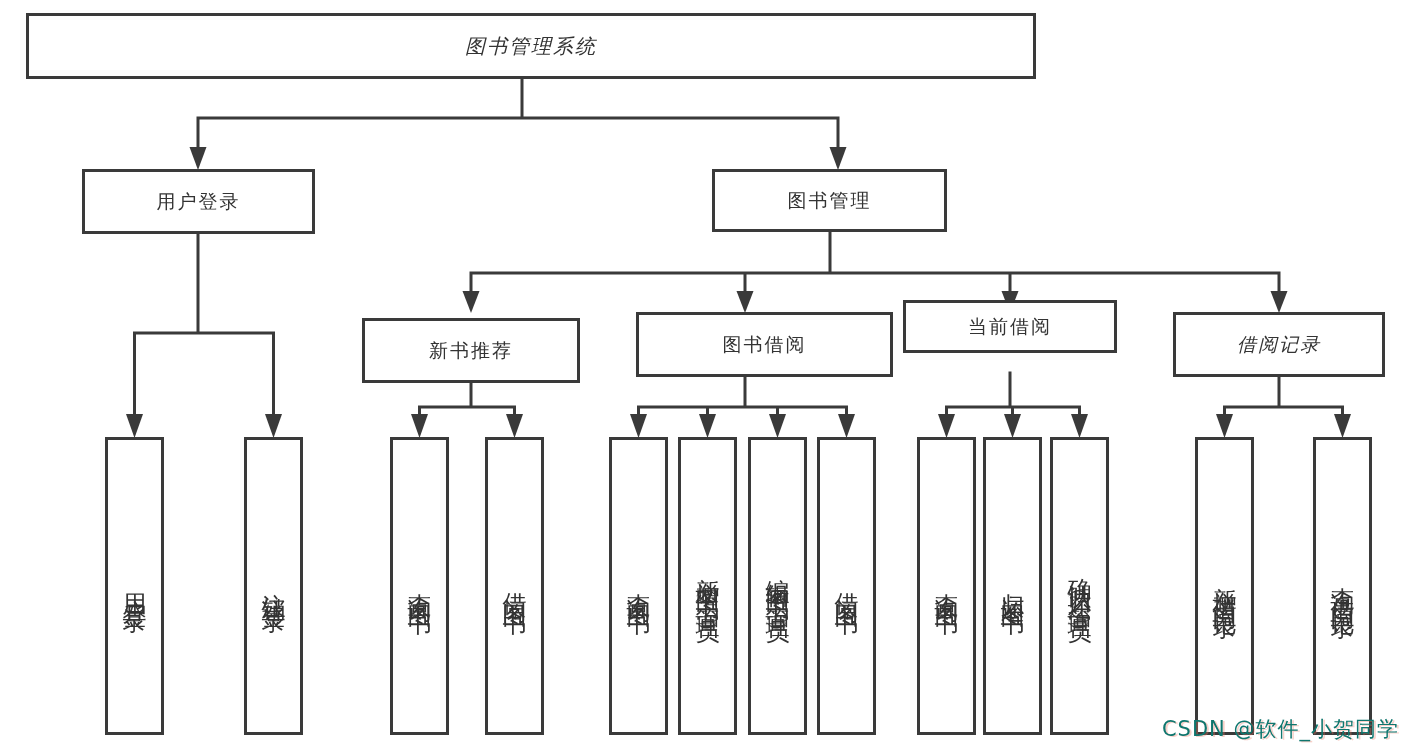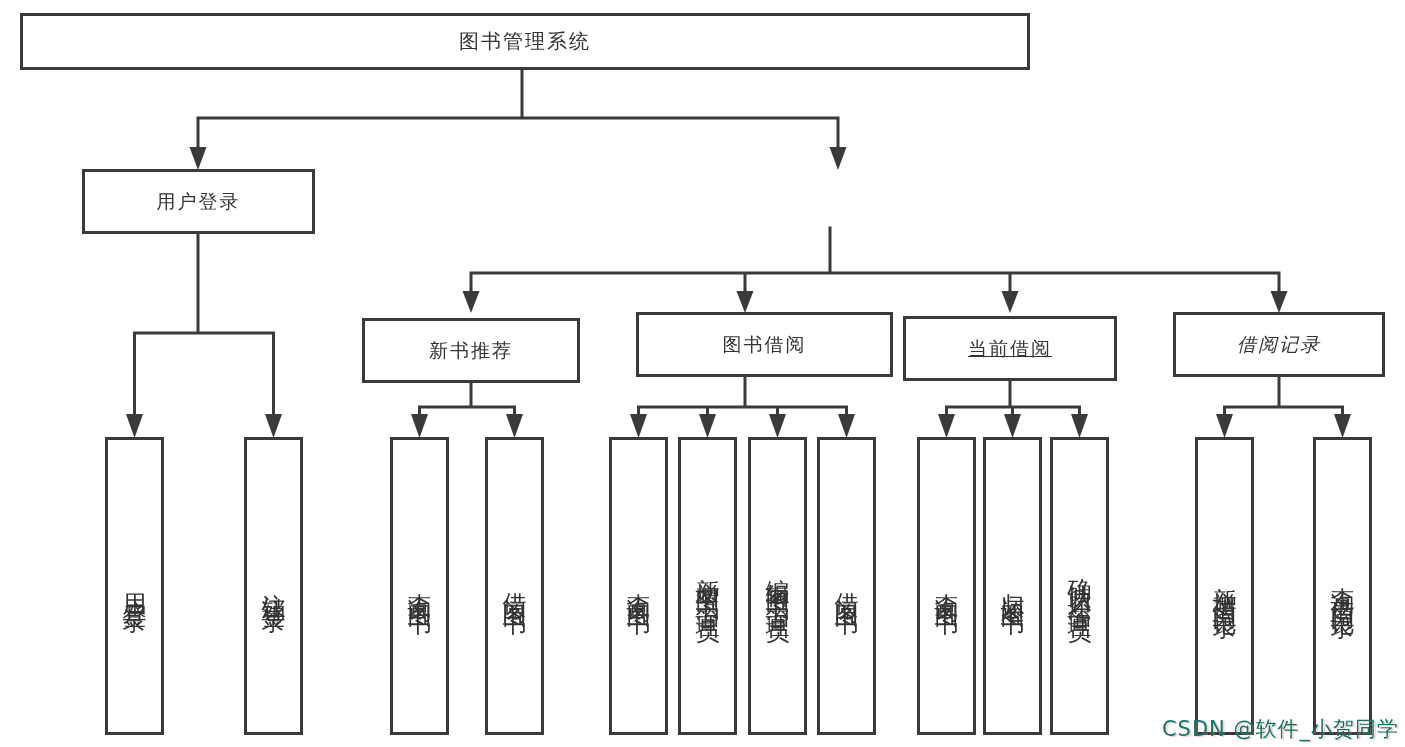--- a/index.html
+++ b/index.html
@@ -112,35 +112,38 @@
       <polygon class="tri" points="1071,414 1088,414 1079.5,438"></polygon>
     </g>
 
     <g>
       <path class="stroke" d="M1279 373 V407 M1224.5 407 H1342.5 M1224.5 407 V416 M1342.5 407 V416"></path>
       <polygon class="tri" points="1216,414 1233,414 1224.5,438"></polygon>
       <polygon class="tri" points="1334,414 1351,414 1342.5,438"></polygon>
     </g>
   </svg>
 
-  <div class="node" style="left:20px; top:13px; width:1010px; height:57px;">
+  <div class="node" style="left:26px; top:13px; width:1010px; height:66px;font-style:italic;">
     <span class="root-label">图书管理系统</span>
   </div>
 
   <div class="node" style="left:82px; top:169px; width:233px; height:65px;">
     <span class="h-label">用户登录</span>
+  </div>
+  <div class="node" style="left:712px; top:169px; width:235px; height:63px;">
+    <span class="h-label">图书管理</span>
   </div>
 
   <div class="node" style="left:362px; top:318px; width:218px; height:65px;">
     <span class="h-label">新书推荐</span>
   </div>
   <div class="node" style="left:636px; top:312px; width:257px; height:65px;">
     <span class="h-label">图书借阅</span>
   </div>
-  <div class="node" style="left:903px; top:316px; width:214px; height:65px;text-decoration:underline;">
+  <div class="node" style="left:903px; top:300px; width:214px; height:53px;">
     <span class="h-label">当前借阅</span>
   </div>
   <div class="node" style="left:1173px; top:312px; width:212px; height:65px;font-style:italic;">
     <span class="h-label">借阅记录</span>
   </div>
 
   <div class="node" style="left:105px; top:437px; width:59px; height:298px;">
     <span class="v-label">用户登录</span>
   </div>
   <div class="node" style="left:244px; top:437px; width:59px; height:298px;">

